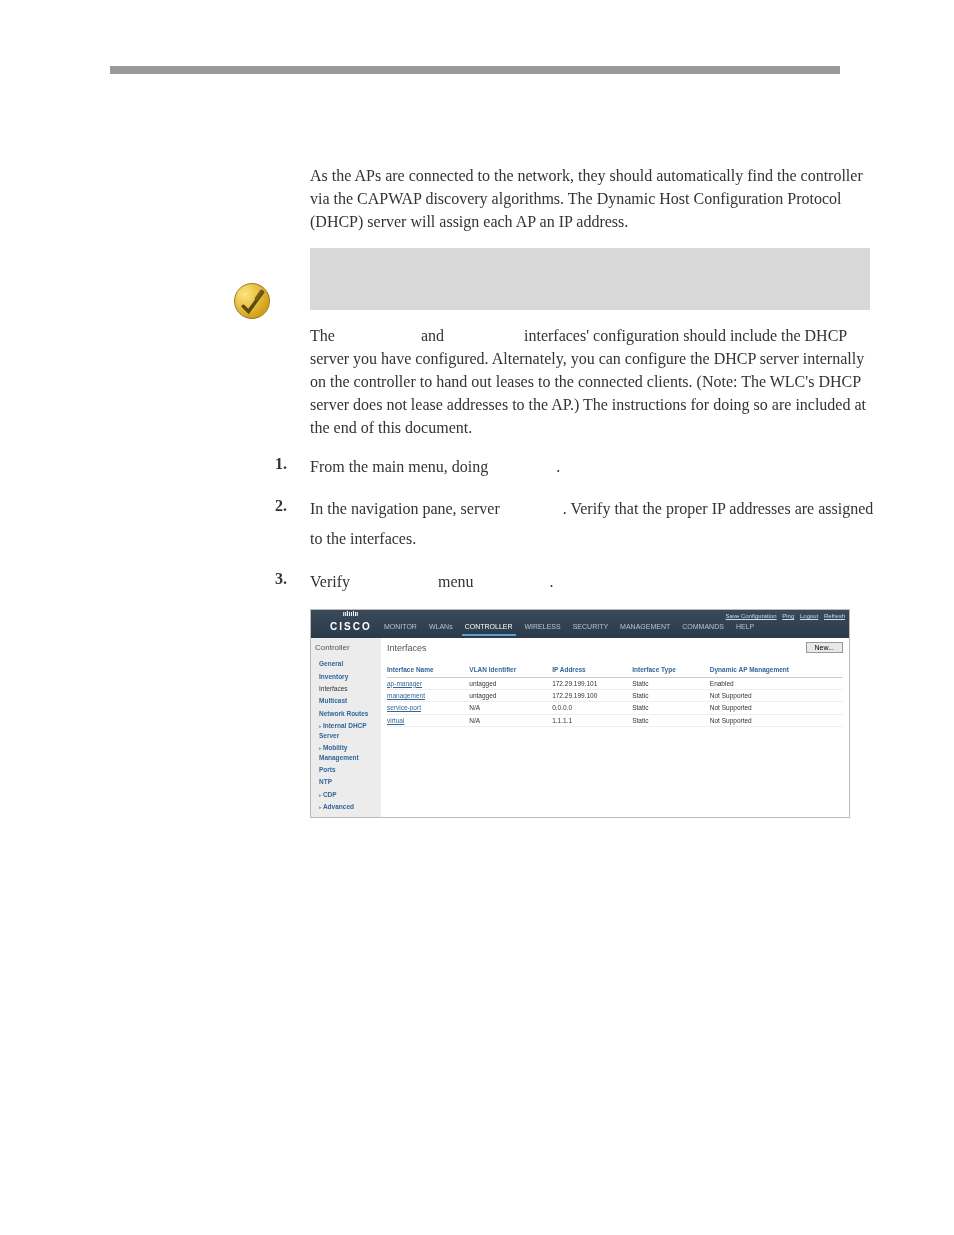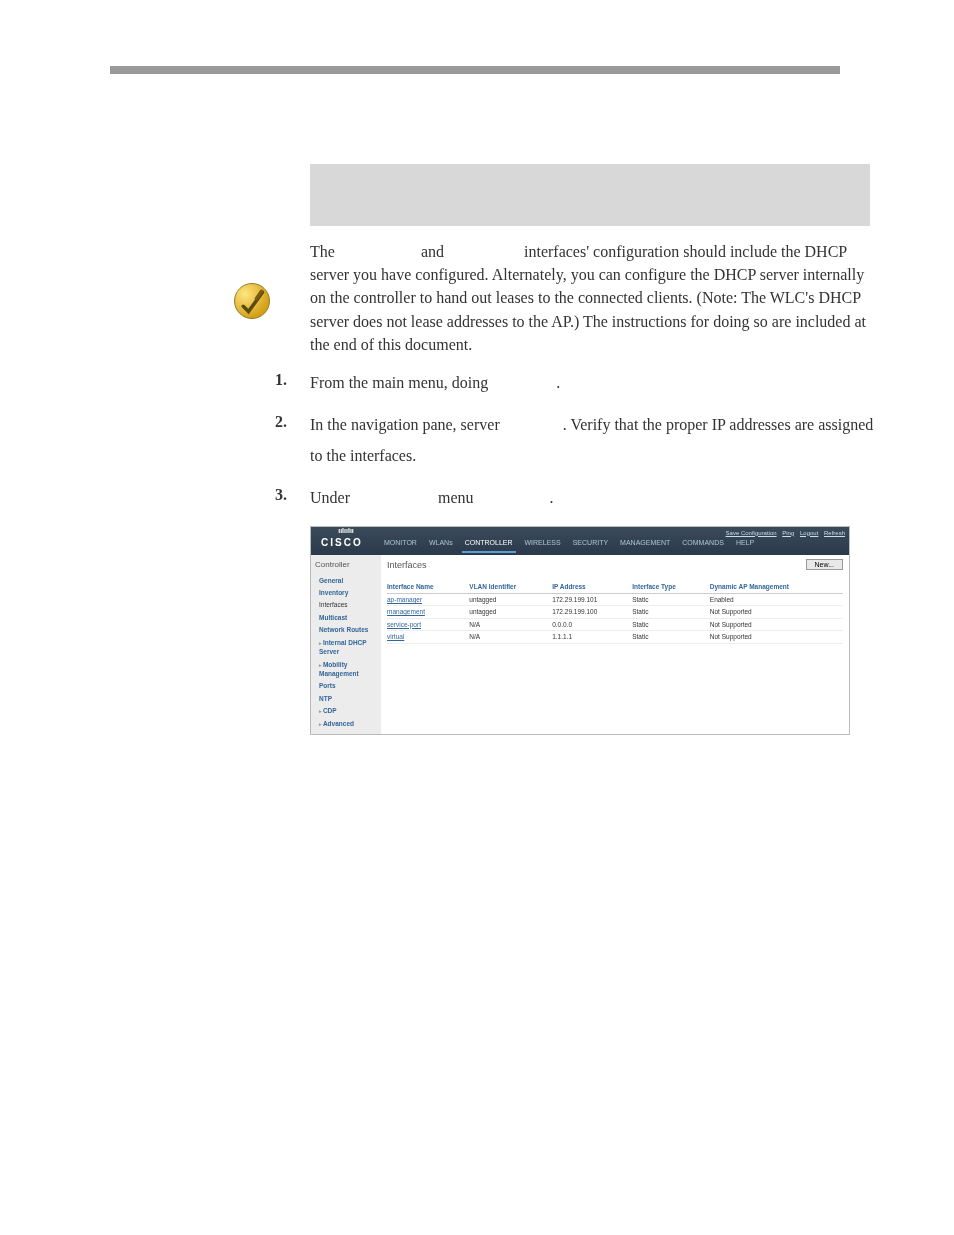--- a/index.html
+++ b/index.html
@@ -68,21 +68,21 @@
       background: linear-gradient(#3a4a5a, #2a3a4a);
       display: flex;
       align-items: flex-end;
       height: 28px;
       position: relative;
     }
     .ss-logo {
       color: #fff;
       font-weight: bold;
       font-size: 10px;
-      padding: 0 10px 4px 10px;
+      padding: 0 10px 4px 19px;
       width: 70px;
       letter-spacing: 2px;
     }
     .ss-logo-dots {
       font-size: 7px;
       letter-spacing: 0;
       display: block;
       text-align: center;
     }
     .ss-toplinks {
@@ -187,20 +187,21 @@
         <stop offset="100%" stop-color="#d4a017"></stop>
       </radialGradient>
     </defs>
     <circle cx="24" cy="24" r="20" fill="url(#g1)" stroke="#8a6d1a" stroke-width="1"></circle>
     <path d="M14 30 L20 36 L36 14" fill="none" stroke="#5a4a10" stroke-width="4" stroke-linecap="round"></path>
     <rect x="30" y="10" width="4" height="14" rx="2" fill="#7a5c10" transform="rotate(35 32 17)"></rect>
   </svg>
 </div>
 
 <div class="content">
+  <p>As the APs are connected to the network, they should automatically find the controller via the CAPWAP discovery algorithms. The Dynamic Host Configuration Protocol (DHCP) server will assign each AP an IP address.</p>
 
   <div class="grey-box"></div>
 
   <p>
     <span>The</span>
     <span style="display:inline-block;width:78px"></span>
     <span>and</span>
     <span style="display:inline-block;width:72px"></span>
     <span>interfaces' configuration should include the DHCP server you have configured. Alternately, you can configure the DHCP server internally on the controller to hand out leases to the connected clients. (Note: The WLC's DHCP server does not lease addresses to the AP.) The instructions for doing so are included at the end of this document.</span>
   </p>
@@ -218,21 +219,21 @@
       <span class="step-num">2.</span>
       <span class="step-text">
         <span>In the navigation pane, server </span>
         <span style="display:inline-block;width:55px"></span>
         <span>. Verify that the proper IP addresses are assigned to the interfaces.</span>
       </span>
     </li>
     <li>
       <span class="step-num">3.</span>
       <span class="step-text">
-        <span>Under </span>
+        <span>Verify </span>
         <span style="display:inline-block;width:80px"></span>
         <span>menu</span>
         <span style="display:inline-block;width:68px"></span>
         <span>.</span>
       </span>
     </li>
   </ol>
 
   <div class="screenshot">
     <div class="ss-header">

